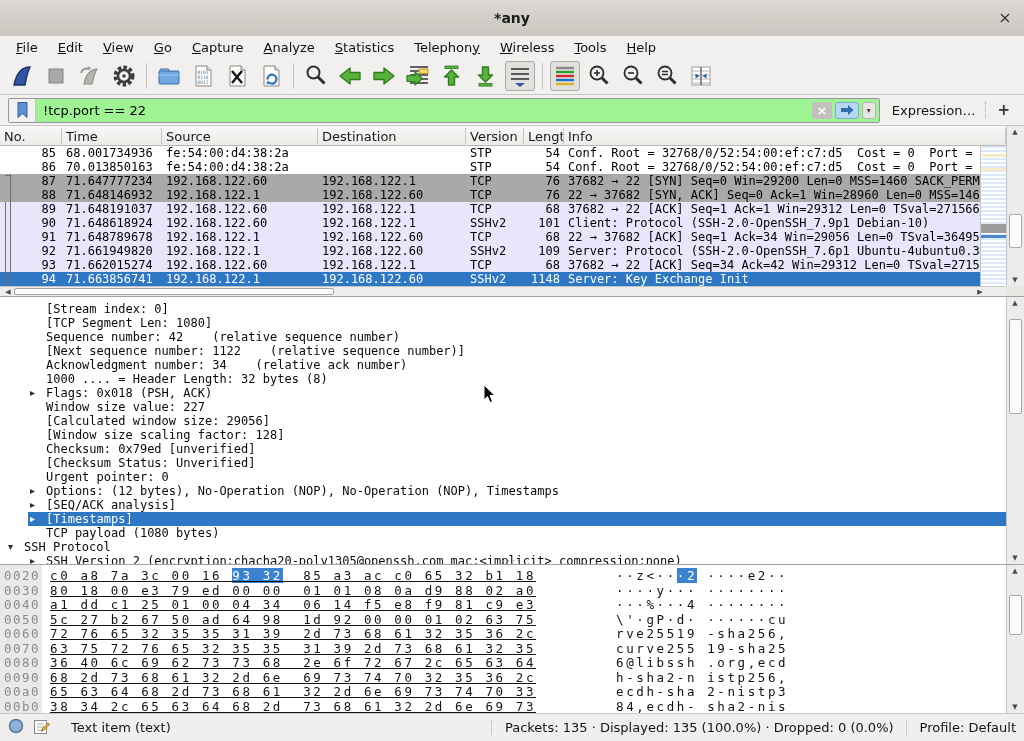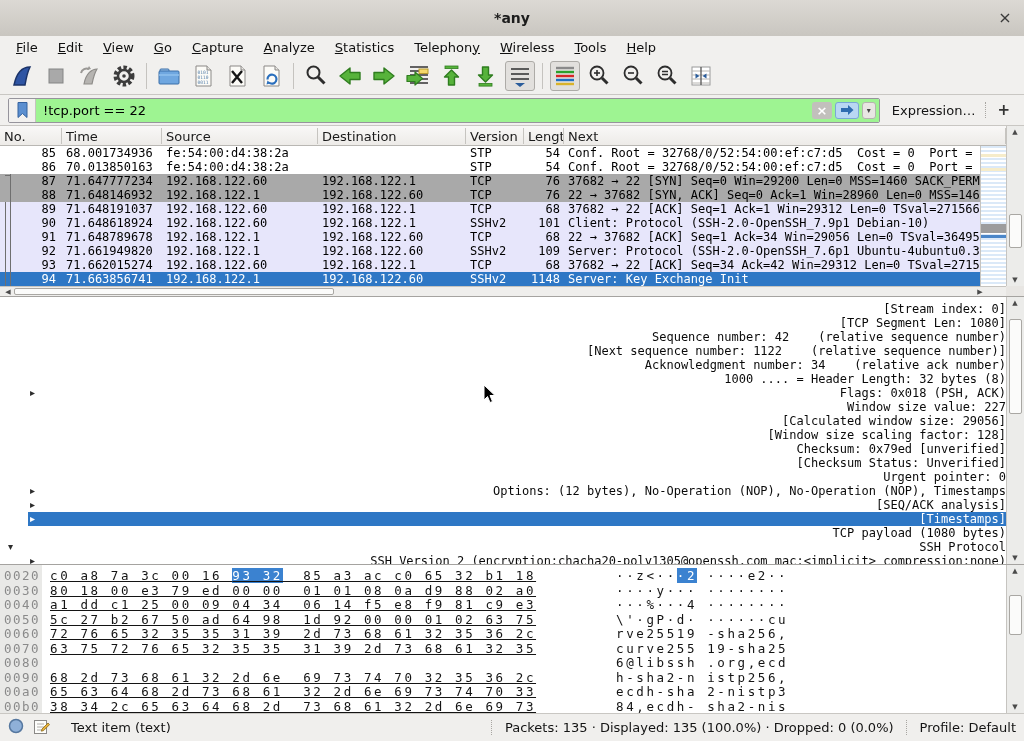--- a/index.html
+++ b/index.html
@@ -56,21 +56,21 @@
   .mm-band{position:absolute;left:0;width:100%;}
   .vscroll{position:absolute;width:18px;background:#ececea;border-left:1px solid #c6c4c0;box-sizing:border-box;}
   .hscroll{position:absolute;height:10px;background:#efeeec;border-top:1px solid #c6c4c0;box-sizing:border-box;}
   .sb-arrow{position:absolute;width:16px;height:10px;font-size:7px;color:#4a4a4a;text-align:center;line-height:10px;}
   .sb-thumb{position:absolute;background:#fbfbfa;border:1px solid #a9a7a3;border-radius:2px;box-sizing:border-box;}
   
   #details{position:absolute;left:0;top:296px;width:1024px;height:268px;background:#fff;
     border-top:1px solid #a5a3a0;box-sizing:border-box;overflow:hidden;}
   #dt-lines{position:absolute;left:0;top:5px;width:1006px;}
   .dt-line{position:relative;height:14px;line-height:14px;font-family:"DejaVu Sans Mono",monospace;
-    font-size:12px;white-space:pre;color:#0a0a0a;padding-left:46px;box-sizing:border-box;text-align:right;}
+    font-size:12px;white-space:pre;color:#0a0a0a;padding-left:46px;box-sizing:border-box;}
   .dt-line.ind1{padding-left:24px;}
   .dt-arrow{position:absolute;left:30px;top:0;font-family:"DejaVu Sans",sans-serif;font-size:10px;color:#2d2d2d;}
   .dt-line.ind1 .dt-arrow{left:8px;}
   .dt-line.sel{background:linear-gradient(90deg,transparent 28px,#2e77c5 28px);color:#fff;}
   .dt-line.sel .dt-arrow{color:#fff;}
   #dt-handle{position:absolute;left:0;bottom:0;width:100%;text-align:center;font-size:9px;color:#8a8a8a;
     letter-spacing:2px;line-height:6px;}
   
   #hexpane{position:absolute;left:0;top:564px;width:1024px;height:177px;background:#fff;
     border-top:1px solid #a5a3a0;box-sizing:border-box;overflow:hidden;}
@@ -300,21 +300,21 @@
   </div>
 
   <div id="packetlist">
     <div id="pl-header">
         <div class="ph-cell" style="width: 62px;">No.</div>
         <div class="ph-cell" style="width: 100px;">Time</div>
         <div class="ph-cell" style="width: 156px;">Source</div>
         <div class="ph-cell" style="width: 148px;">Destination</div>
         <div class="ph-cell" style="width: 58px;">Version</div>
         <div class="ph-cell" style="width: 40px;">Length</div>
-        <div class="ph-cell" style="flex: 1 1 0%;">Next</div>
+        <div class="ph-cell" style="flex: 1 1 0%;">Info</div>
       </div>
     <div id="pl-rows">
         <div class="pl-row" style="background: rgb(255, 255, 255);"><div class="pl-cell" style="width: 62px; text-align: right; padding-right: 6px;">85</div><div class="pl-cell" style="width: 100px; padding-left: 4px;">68.001734936</div><div class="pl-cell" style="width: 156px; padding-left: 4px;">fe:54:00:d4:38:2a</div><div class="pl-cell" style="width: 148px; padding-left: 4px;"></div><div class="pl-cell" style="width: 58px; padding-left: 4px;">STP</div><div class="pl-cell" style="width: 40px; text-align: right; padding-right: 4px;">54</div><div class="pl-cell" style="flex: 1 1 0%; padding-left: 4px;">Conf. Root = 32768/0/52:54:00:ef:c7:d5  Cost = 0  Port =</div></div>
         <div class="pl-row" style="background: rgb(255, 255, 255);"><div class="pl-cell" style="width: 62px; text-align: right; padding-right: 6px;">86</div><div class="pl-cell" style="width: 100px; padding-left: 4px;">70.013850163</div><div class="pl-cell" style="width: 156px; padding-left: 4px;">fe:54:00:d4:38:2a</div><div class="pl-cell" style="width: 148px; padding-left: 4px;"></div><div class="pl-cell" style="width: 58px; padding-left: 4px;">STP</div><div class="pl-cell" style="width: 40px; text-align: right; padding-right: 4px;">54</div><div class="pl-cell" style="flex: 1 1 0%; padding-left: 4px;">Conf. Root = 32768/0/52:54:00:ef:c7:d5  Cost = 0  Port =</div></div>
         <div class="pl-row" style="background: rgb(169, 169, 169);"><div class="pl-cell" style="width: 62px; text-align: right; padding-right: 6px;">87</div><div class="pl-cell" style="width: 100px; padding-left: 4px;">71.647777234</div><div class="pl-cell" style="width: 156px; padding-left: 4px;">192.168.122.60</div><div class="pl-cell" style="width: 148px; padding-left: 4px;">192.168.122.1</div><div class="pl-cell" style="width: 58px; padding-left: 4px;">TCP</div><div class="pl-cell" style="width: 40px; text-align: right; padding-right: 4px;">76</div><div class="pl-cell" style="flex: 1 1 0%; padding-left: 4px;">37682 → 22 [SYN] Seq=0 Win=29200 Len=0 MSS=1460 SACK_PERM</div></div>
         <div class="pl-row" style="background: rgb(169, 169, 169);"><div class="pl-cell" style="width: 62px; text-align: right; padding-right: 6px;">88</div><div class="pl-cell" style="width: 100px; padding-left: 4px;">71.648146932</div><div class="pl-cell" style="width: 156px; padding-left: 4px;">192.168.122.1</div><div class="pl-cell" style="width: 148px; padding-left: 4px;">192.168.122.60</div><div class="pl-cell" style="width: 58px; padding-left: 4px;">TCP</div><div class="pl-cell" style="width: 40px; text-align: right; padding-right: 4px;">76</div><div class="pl-cell" style="flex: 1 1 0%; padding-left: 4px;">22 → 37682 [SYN, ACK] Seq=0 Ack=1 Win=28960 Len=0 MSS=1460</div></div>
         <div class="pl-row" style="background: rgb(231, 230, 251);"><div class="pl-cell" style="width: 62px; text-align: right; padding-right: 6px;">89</div><div class="pl-cell" style="width: 100px; padding-left: 4px;">71.648191037</div><div class="pl-cell" style="width: 156px; padding-left: 4px;">192.168.122.60</div><div class="pl-cell" style="width: 148px; padding-left: 4px;">192.168.122.1</div><div class="pl-cell" style="width: 58px; padding-left: 4px;">TCP</div><div class="pl-cell" style="width: 40px; text-align: right; padding-right: 4px;">68</div><div class="pl-cell" style="flex: 1 1 0%; padding-left: 4px;">37682 → 22 [ACK] Seq=1 Ack=1 Win=29312 Len=0 TSval=271566</div></div>
         <div class="pl-row" style="background: rgb(231, 230, 251);"><div class="pl-cell" style="width: 62px; text-align: right; padding-right: 6px;">90</div><div class="pl-cell" style="width: 100px; padding-left: 4px;">71.648618924</div><div class="pl-cell" style="width: 156px; padding-left: 4px;">192.168.122.60</div><div class="pl-cell" style="width: 148px; padding-left: 4px;">192.168.122.1</div><div class="pl-cell" style="width: 58px; padding-left: 4px;">SSHv2</div><div class="pl-cell" style="width: 40px; text-align: right; padding-right: 4px;">101</div><div class="pl-cell" style="flex: 1 1 0%; padding-left: 4px;">Client: Protocol (SSH-2.0-OpenSSH_7.9p1 Debian-10)</div></div>
         <div class="pl-row" style="background: rgb(231, 230, 251);"><div class="pl-cell" style="width: 62px; text-align: right; padding-right: 6px;">91</div><div class="pl-cell" style="width: 100px; padding-left: 4px;">71.648789678</div><div class="pl-cell" style="width: 156px; padding-left: 4px;">192.168.122.1</div><div class="pl-cell" style="width: 148px; padding-left: 4px;">192.168.122.60</div><div class="pl-cell" style="width: 58px; padding-left: 4px;">TCP</div><div class="pl-cell" style="width: 40px; text-align: right; padding-right: 4px;">68</div><div class="pl-cell" style="flex: 1 1 0%; padding-left: 4px;">22 → 37682 [ACK] Seq=1 Ack=34 Win=29056 Len=0 TSval=36495</div></div>
         <div class="pl-row" style="background: rgb(231, 230, 251);"><div class="pl-cell" style="width: 62px; text-align: right; padding-right: 6px;">92</div><div class="pl-cell" style="width: 100px; padding-left: 4px;">71.661949820</div><div class="pl-cell" style="width: 156px; padding-left: 4px;">192.168.122.1</div><div class="pl-cell" style="width: 148px; padding-left: 4px;">192.168.122.60</div><div class="pl-cell" style="width: 58px; padding-left: 4px;">SSHv2</div><div class="pl-cell" style="width: 40px; text-align: right; padding-right: 4px;">109</div><div class="pl-cell" style="flex: 1 1 0%; padding-left: 4px;">Server: Protocol (SSH-2.0-OpenSSH_7.6p1 Ubuntu-4ubuntu0.3</div></div>
@@ -371,25 +371,25 @@
       <div class="sb-thumb" style="left:2px;width:13px;top:22px;height:95px;"></div>
     </div>
     <div id="dt-handle">····</div>
   </div>
 
   <div id="hexpane">
     <div id="hex-gutter"></div>
     <div id="hex-rows" style="position:absolute;left:0;top:4px;width:1006px;">
         <div class="hex-row"><span class="hex-off">0020</span><span class="hex-bytes"><span>c0 a8 7a 3c 00 16 </span><span class="hl">93 32</span><span>  85 a3 ac c0 65 32 b1 18</span></span><span class="hex-ascii"><span>··z&lt;··</span><span class="hl">·2</span><span> ····e2··</span></span></div>
         <div class="hex-row"><span class="hex-off">0030</span><span class="hex-bytes"><span>80 18 00 e3 79 ed 00 00  01 01 08 0a d9 88 02 a0</span></span><span class="hex-ascii"><span>····y··· ········</span></span></div>
-        <div class="hex-row"><span class="hex-off">0040</span><span class="hex-bytes"><span>a1 dd c1 25 00 09 04 34  06 14 f5 e8 f9 81 c9 e3</span></span><span class="hex-ascii"><span>···%···4 ········</span></span></div>
+        <div class="hex-row"><span class="hex-off">0040</span><span class="hex-bytes"><span>a1 dd c1 25 01 00 04 34  06 14 f5 e8 f9 81 c9 e3</span></span><span class="hex-ascii"><span>···%···4 ········</span></span></div>
         <div class="hex-row"><span class="hex-off">0050</span><span class="hex-bytes"><span>5c 27 b2 67 50 ad 64 98  1d 92 00 00 01 02 63 75</span></span><span class="hex-ascii"><span>\'·gP·d· ······cu</span></span></div>
         <div class="hex-row"><span class="hex-off">0060</span><span class="hex-bytes"><span>72 76 65 32 35 35 31 39  2d 73 68 61 32 35 36 2c</span></span><span class="hex-ascii"><span>rve25519 -sha256,</span></span></div>
         <div class="hex-row"><span class="hex-off">0070</span><span class="hex-bytes"><span>63 75 72 76 65 32 35 35  31 39 2d 73 68 61 32 35</span></span><span class="hex-ascii"><span>curve255 19-sha25</span></span></div>
-        <div class="hex-row"><span class="hex-off">0080</span><span class="hex-ascii"><span>6@libssh .org,ecd</span></span></div>
+        <div class="hex-row"><span class="hex-off">0080</span><span class="hex-bytes"><span>36 40 6c 69 62 73 73 68  2e 6f 72 67 2c 65 63 64</span></span><span class="hex-ascii"><span>6@libssh .org,ecd</span></span></div>
         <div class="hex-row"><span class="hex-off">0090</span><span class="hex-bytes"><span>68 2d 73 68 61 32 2d 6e  69 73 74 70 32 35 36 2c</span></span><span class="hex-ascii"><span>h-sha2-n istp256,</span></span></div>
         <div class="hex-row"><span class="hex-off">00a0</span><span class="hex-bytes"><span>65 63 64 68 2d 73 68 61  32 2d 6e 69 73 74 70 33</span></span><span class="hex-ascii"><span>ecdh-sha 2-nistp3</span></span></div>
         <div class="hex-row"><span class="hex-off">00b0</span><span class="hex-bytes"><span>38 34 2c 65 63 64 68 2d  73 68 61 32 2d 6e 69 73</span></span><span class="hex-ascii"><span>84,ecdh- sha2-nis</span></span></div>
       </div>
     <div class="vscroll" style="left:1006px;top:0;height:148px;">
       <div class="sb-arrow" style="top:1px;left:0;">▲</div>
       <div class="sb-arrow" style="bottom:1px;left:0;">▼</div>
       <div class="sb-thumb" style="left:2px;width:13px;top:30px;height:40px;"></div>
     </div>
   </div>

